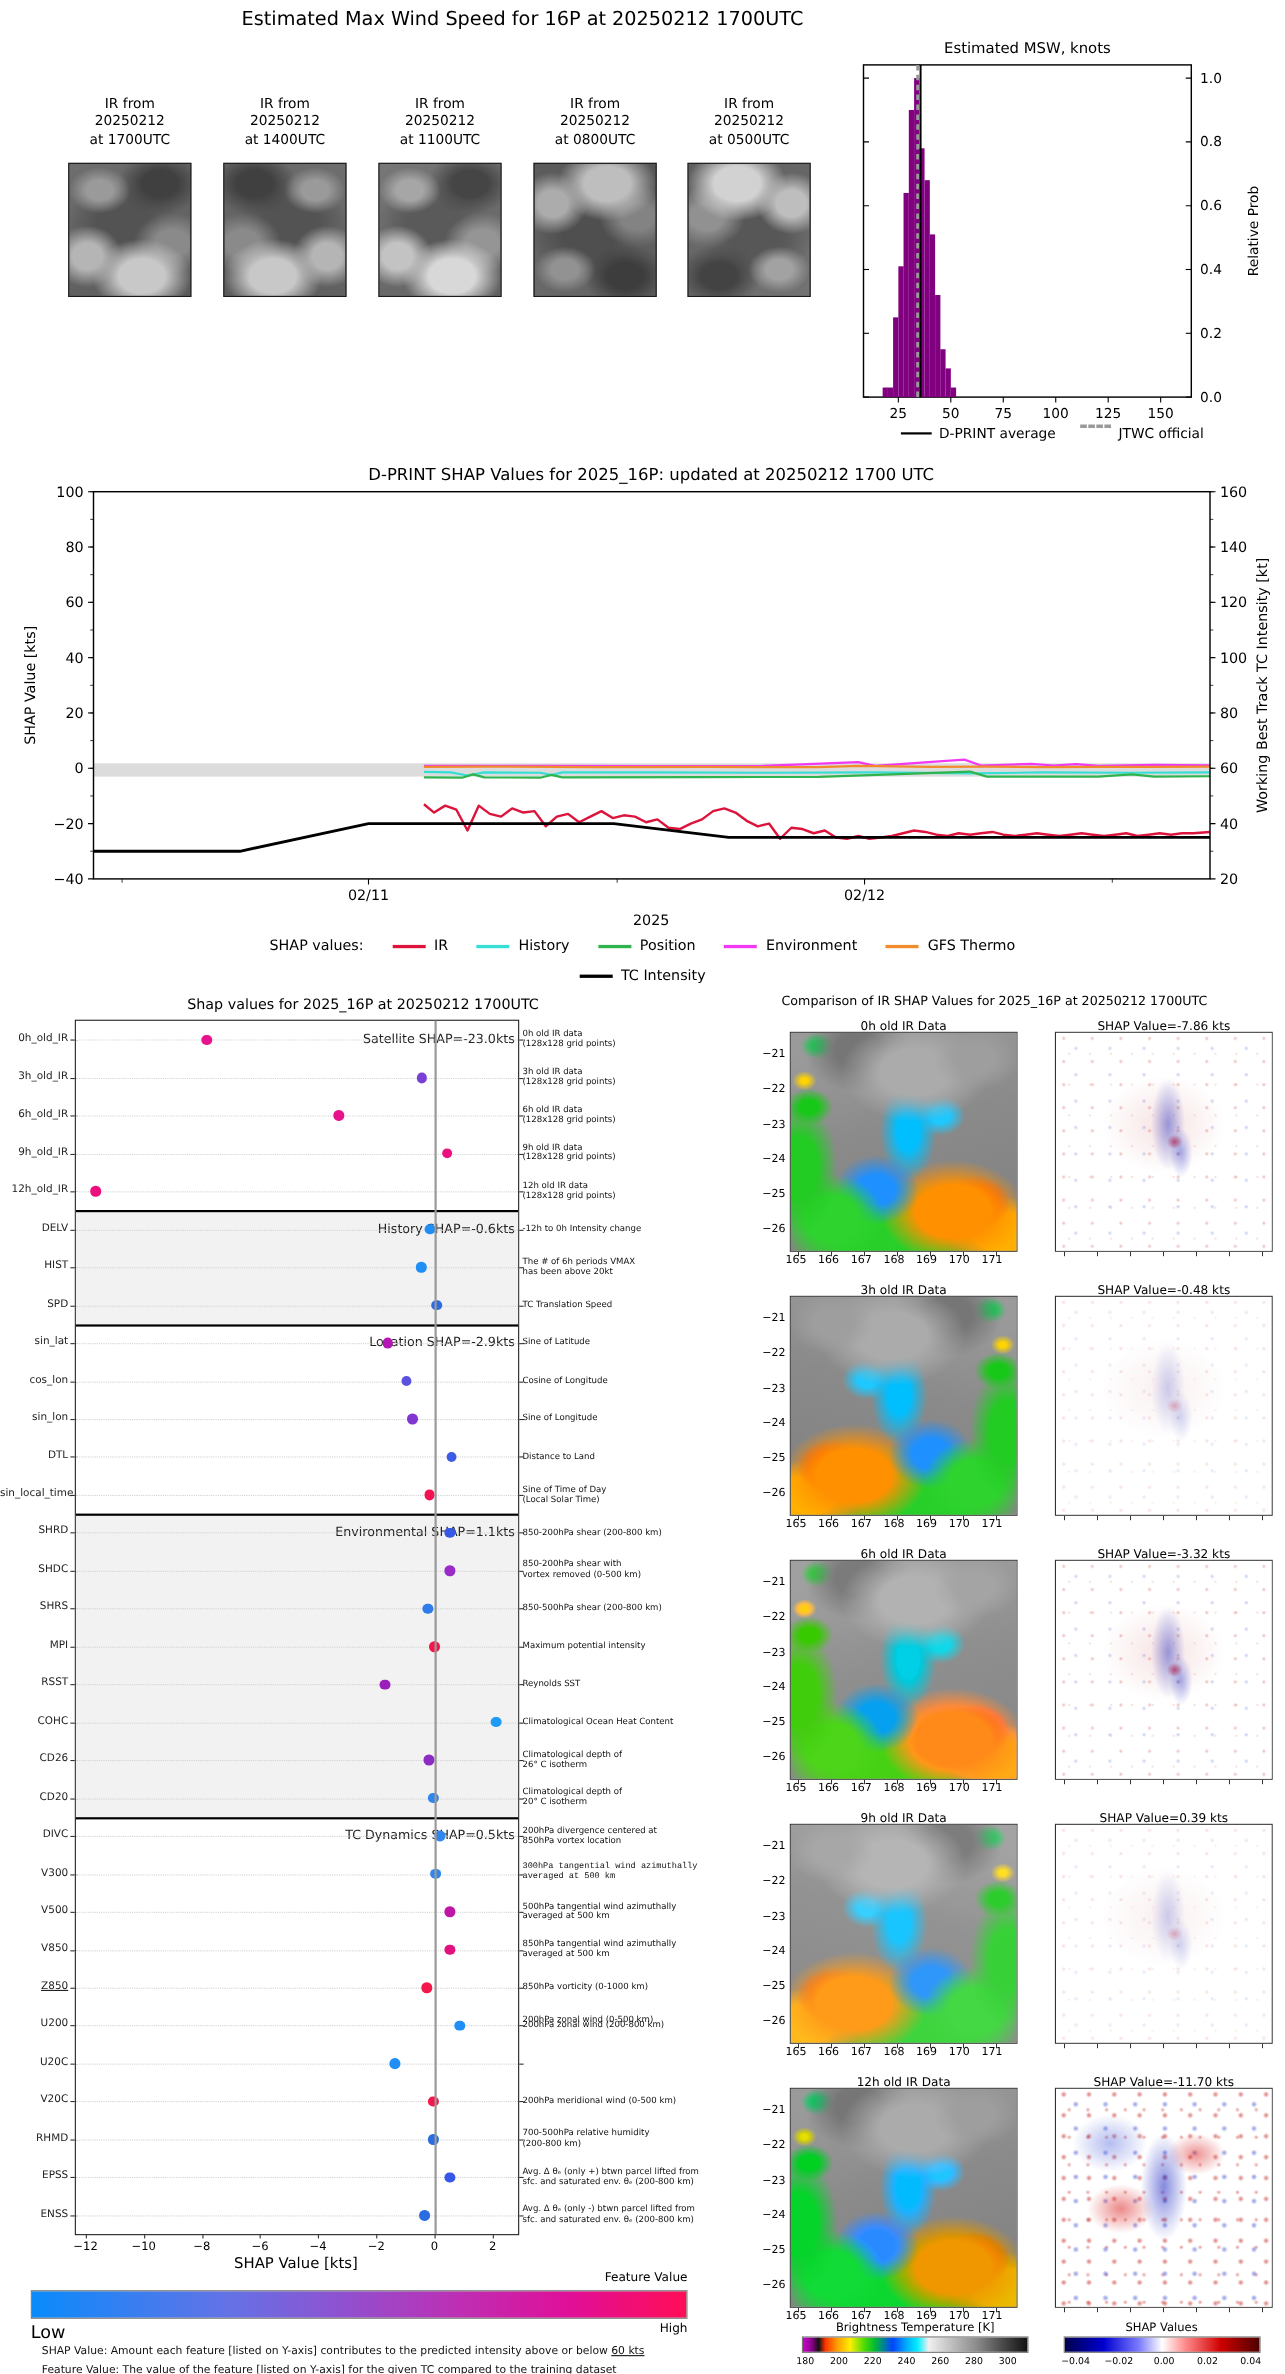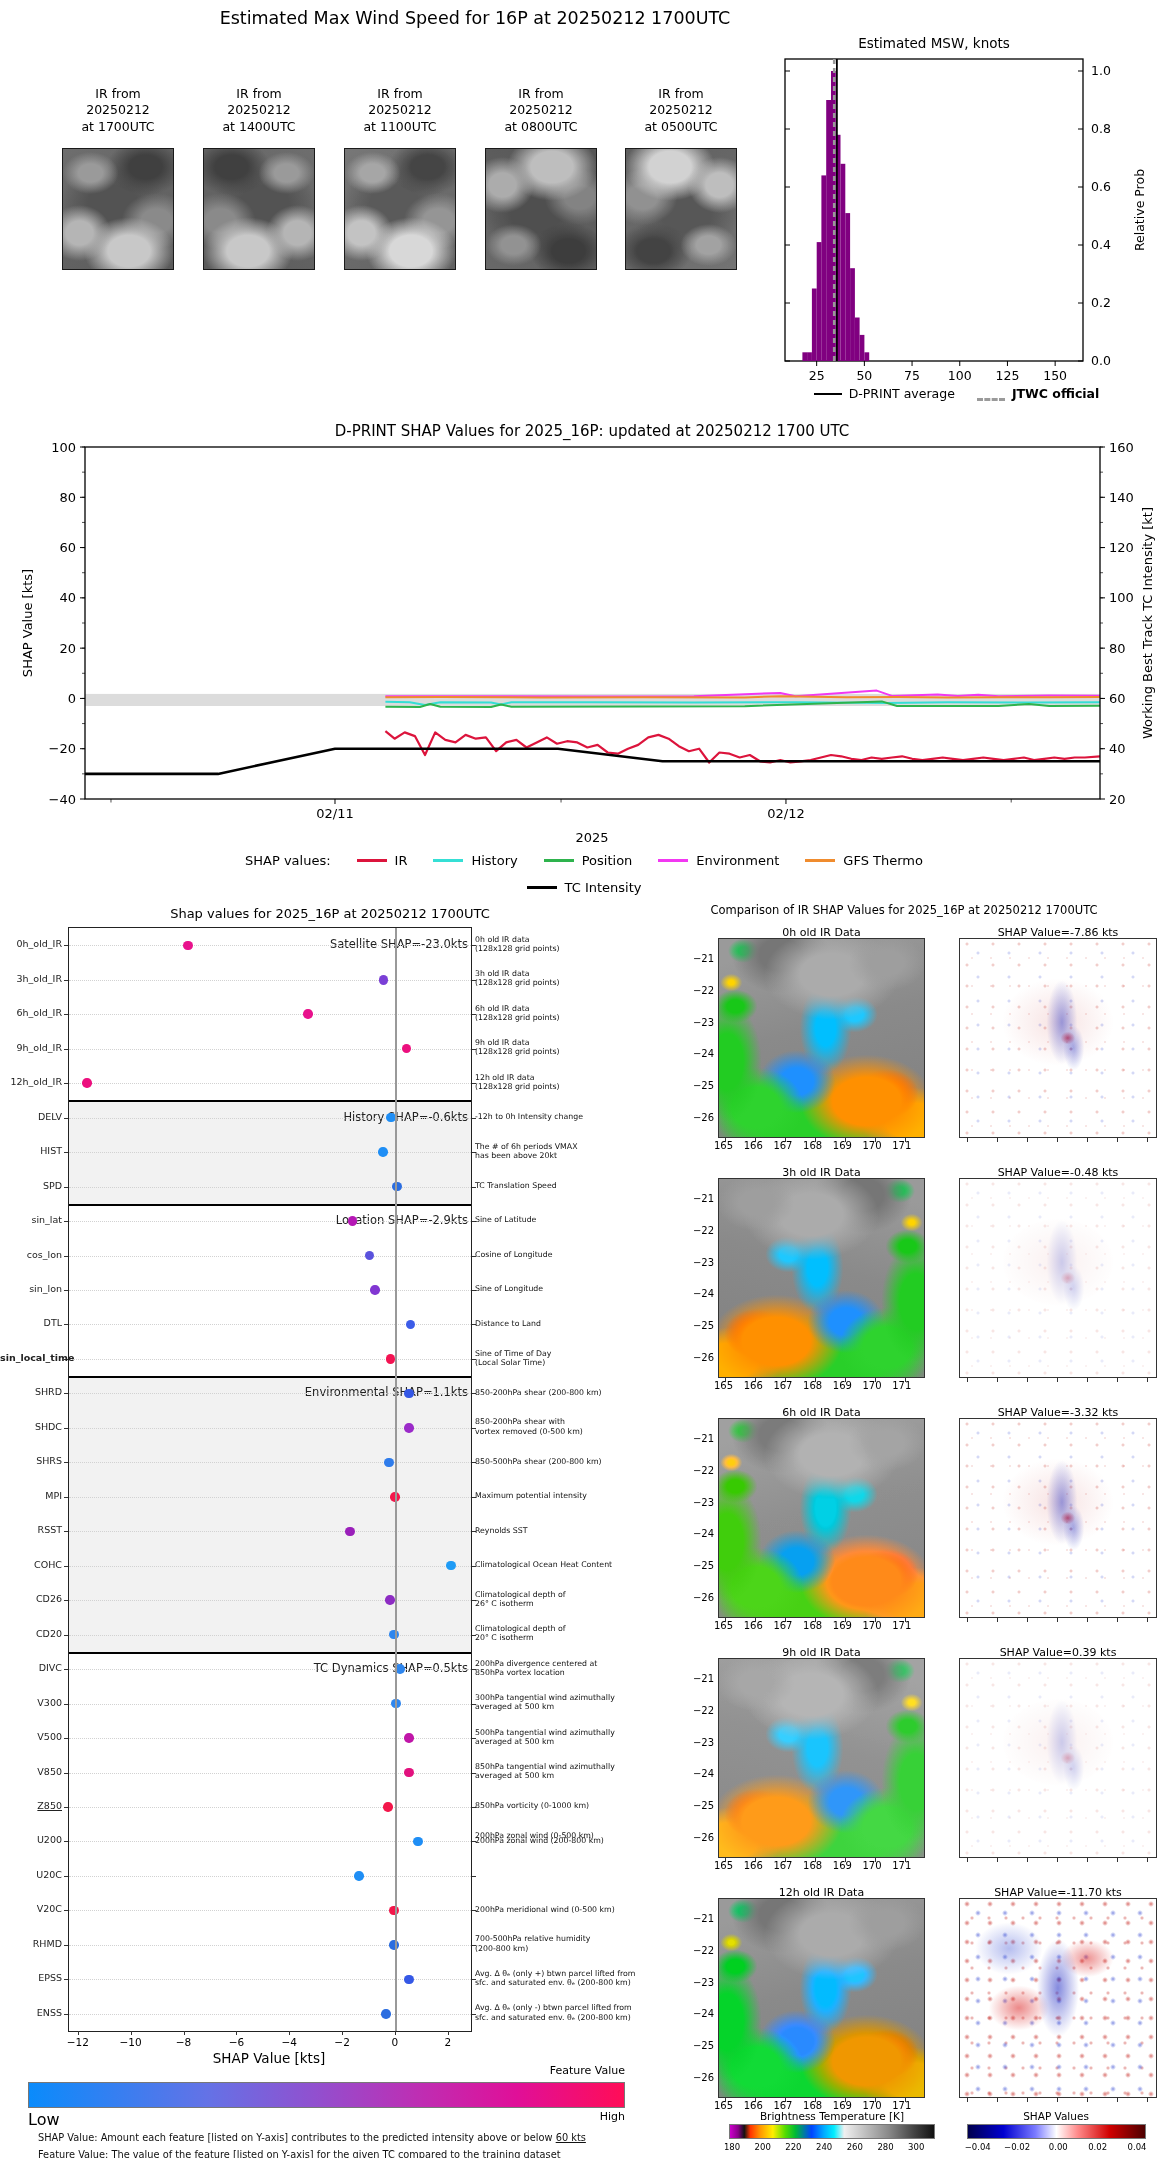--- a/index.html
+++ b/index.html
@@ -196,21 +196,21 @@
         <line x1="328" y1="41" x2="333" y2="41" stroke="#000"></line>
         <text x="341" y="45" font-size="12.5">1.0</text>
       </g>
     <text x="394" y="180" text-anchor="middle" font-size="12.5" transform="rotate(-90,394,180)">Relative Prob</text>
   </svg>
   <div class="abs hist-legend" style="left:745px;top:386px;width:423px" id="hist-legend">
       <div style="display: flex; align-items: center;">
         <div class="sw" style="border-top-color: rgb(0, 0, 0);"></div>
         <div>D-PRINT average</div>
       </div>
-      <div style="display: flex; align-items: flex-end; font-weight: bold;">
+      <div style="display: flex; align-items: flex-start;">
         <div class="sw swd"></div>
         <div>JTWC official</div>
       </div>
     </div>
 
   <svg id="ts-svg" class="abs" style="left:0;top:418px" width="1168" height="410" viewBox="0 0 1168 410">
     <text x="592" y="18" text-anchor="middle" font-size="15">D-PRINT SHAP Values for 2025_16P: updated at 20250212 1700 UTC</text>
     <g id="ts-g">
         <rect x="85" y="275.9" width="1015" height="12.1" fill="#dcdcdc"></rect>
         <polyline points="385.4,283.7 409.8,284.2 425.0,287.0 440.3,284.2 491.0,284.5 501.1,286.5 511.3,284.2 592.5,284.2 694.0,284.5 795.5,284.2 886.9,285.0 947.8,284.2 1029.0,284.5 1100.0,284.2" fill="none" stroke="#35dfd5" stroke-width="2" stroke-linejoin="round"></polyline>
@@ -512,21 +512,21 @@
         <div>Cosine of Longitude</div>
       </div>
       <div class="abs dp-ylab" style="top: 1282.9px;">sin_lon</div>
       <div class="abs dp-ann" style="top: 1284.2px;">
         <div>Sine of Longitude</div>
       </div>
       <div class="abs dp-ylab" style="top: 1317.4px;">DTL</div>
       <div class="abs dp-ann" style="top: 1318.7px;">
         <div>Distance to Land</div>
       </div>
-      <div class="abs dp-ylab" style="top: 1351.9px; font-weight: bold;">sin_local_time</div>
+      <div class="abs dp-ylab" style="top: 1351.9px;">sin_local_time</div>
       <div class="abs dp-ann" style="top: 1348.5px;">
         <div>Sine of Time of Day</div>
         <div>(Local Solar Time)</div>
       </div>
       <div class="abs dp-ylab" style="top: 1386.3px;">SHRD</div>
       <div class="abs dp-ann" style="top: 1387.6px;">
         <div>850-200hPa shear (200-800 km)</div>
       </div>
       <div class="abs dp-ylab" style="top: 1420.8px;">SHDC</div>
       <div class="abs dp-ann" style="top: 1417.4px;">
@@ -558,21 +558,21 @@
       <div class="abs dp-ann" style="top: 1624.2px;">
         <div>Climatological depth of</div>
         <div>20° C isotherm</div>
       </div>
       <div class="abs dp-ylab" style="top: 1662.1px;">DIVC</div>
       <div class="abs dp-ann" style="top: 1658.7px;">
         <div>200hPa divergence centered at</div>
         <div>850hPa vortex location</div>
       </div>
       <div class="abs dp-ylab" style="top: 1696.5px;">V300</div>
-      <div class="abs dp-ann" style="top: 1693.1px;">
+      <div class="abs dp-ann" style="top: 1693.1px; font-family: Liberation Mono, monospace;">
         <div>300hPa tangential wind azimuthally</div>
         <div>averaged at 500 km</div>
       </div>
       <div class="abs dp-ylab" style="top: 1731px;">V500</div>
       <div class="abs dp-ann" style="top: 1727.6px;">
         <div>500hPa tangential wind azimuthally</div>
         <div>averaged at 500 km</div>
       </div>
       <div class="abs dp-ylab" style="top: 1765.5px;">V850</div>
       <div class="abs dp-ann" style="top: 1762.1px;">

